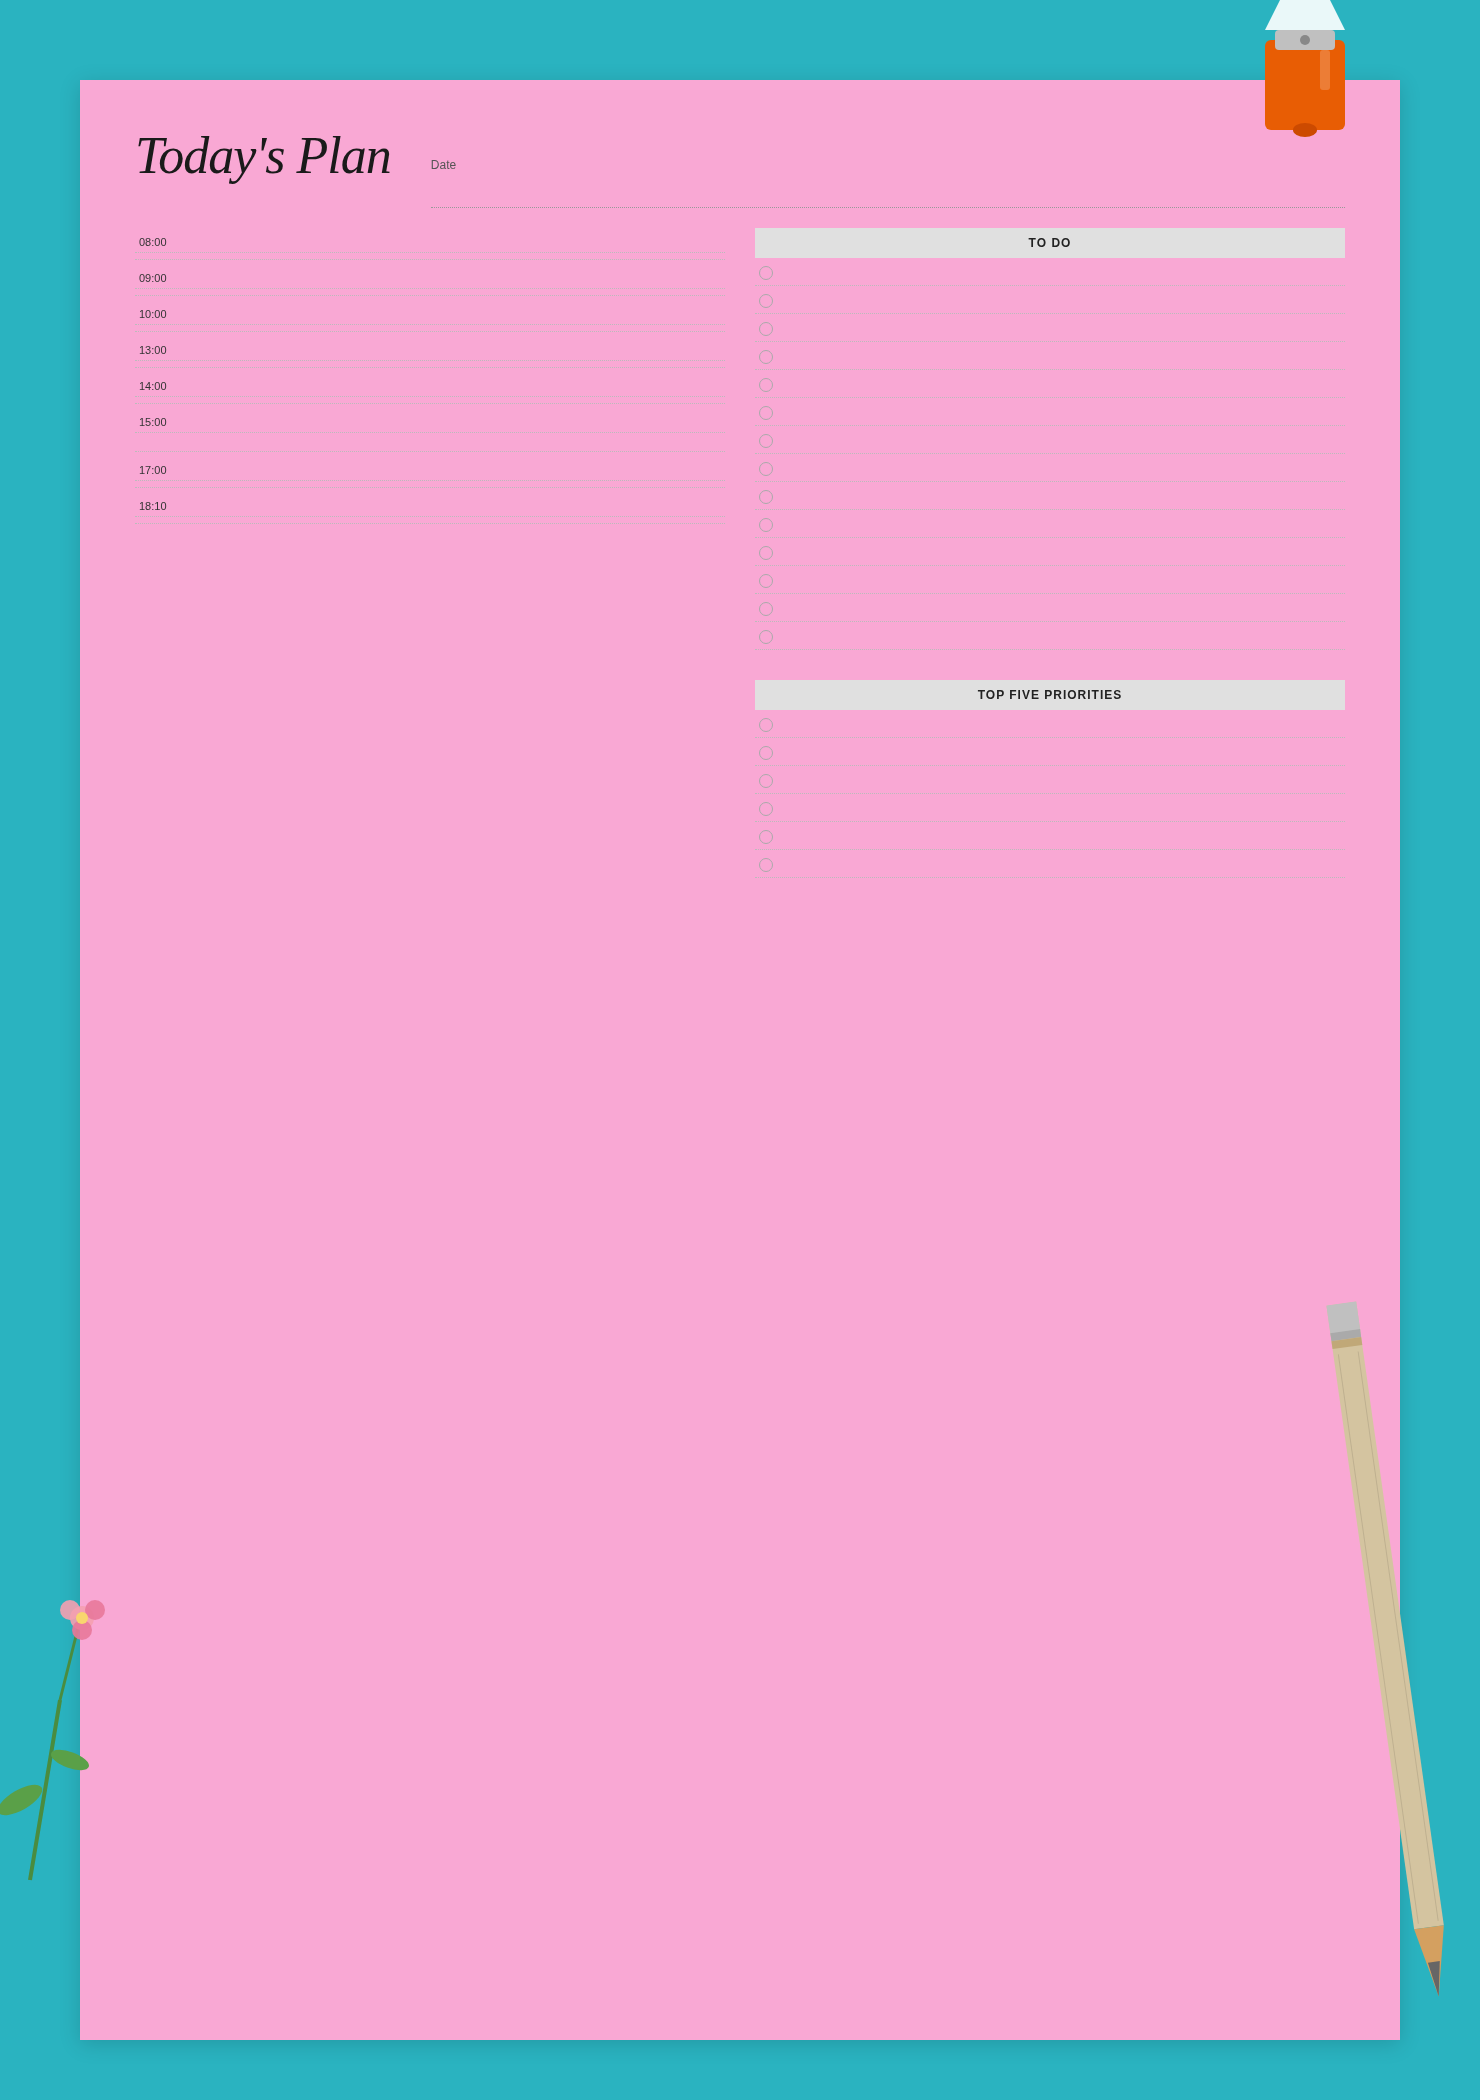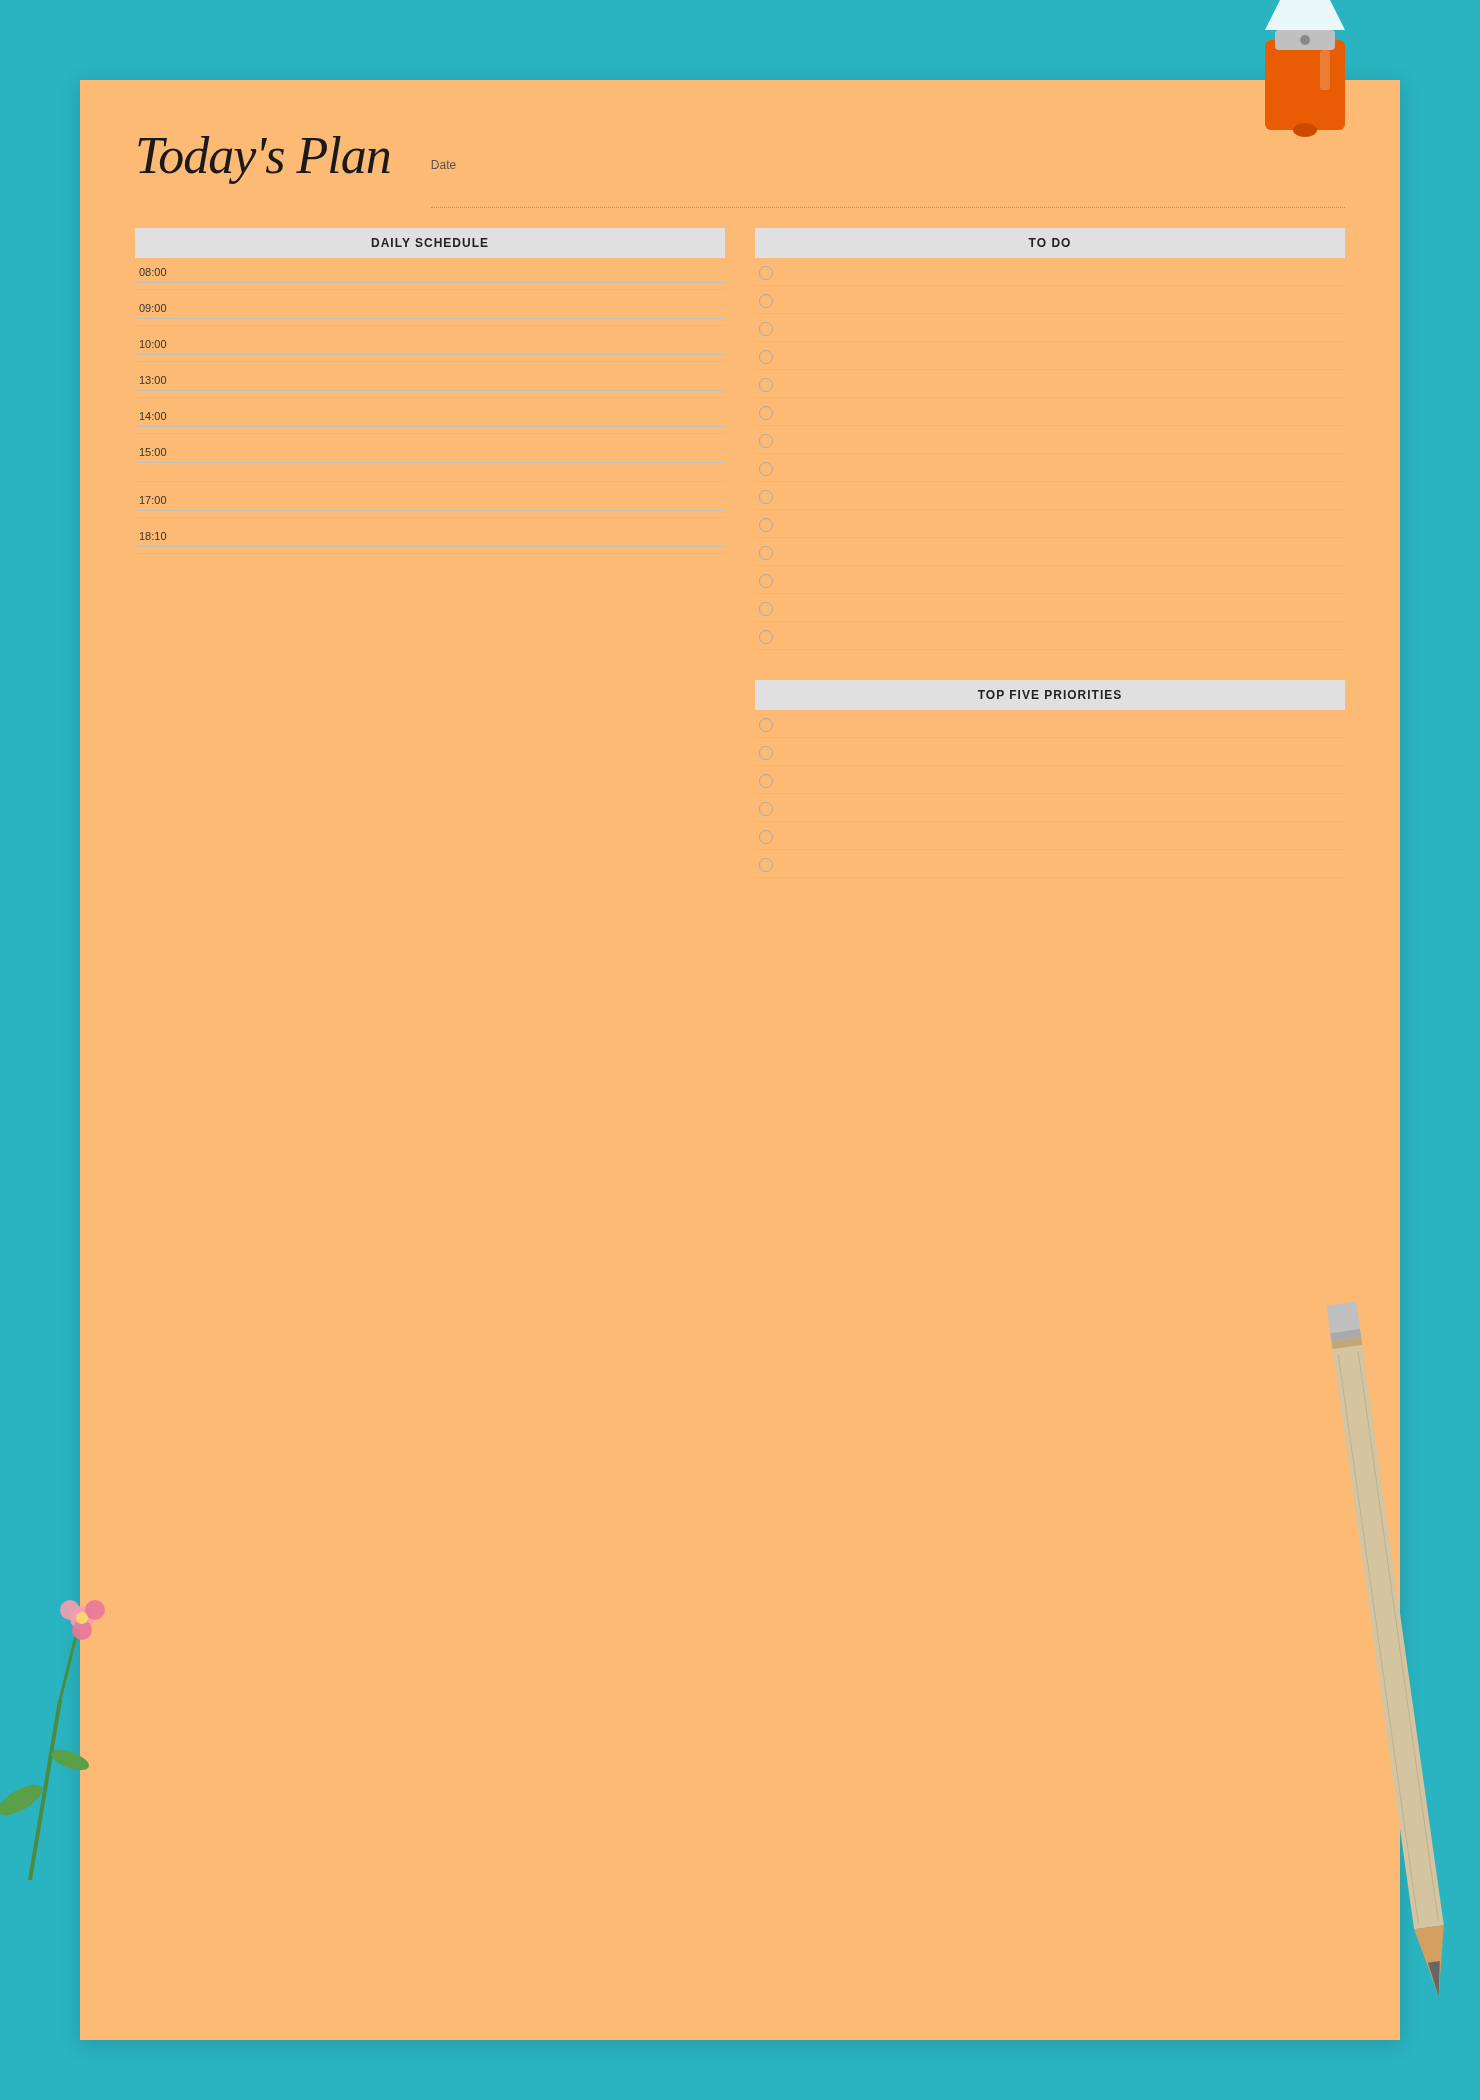--- a/index.html
+++ b/index.html
@@ -42,21 +42,21 @@
       z-index: 10;
     }
 
     
     .paper {
       position: absolute;
       top: 80px;
       left: 80px;
       right: 80px;
       bottom: 60px;
-      background: #fdba74;
+      background: #f9a8d4;
       box-shadow: 0 4px 20px rgba(0,0,0,0.15);
       padding: 50px 55px 50px 55px;
     }
 
     
     .header {
       display: flex;
       align-items: flex-start;
       margin-bottom: 20px;
       gap: 40px;
@@ -261,21 +261,20 @@
     <div class="title-script">Today's Plan</div>
     <div class="date-field">
       <span class="date-label">Date</span>
       <div class="date-line"></div>
     </div>
   </div>
 
   <div class="main-grid">
 
     <div>
-      <div class="section-header">DAILY SCHEDULE</div>
       <ul class="schedule-list">
 
         <li class="schedule-item">
           <span class="schedule-time">08:00</span>
           <div class="schedule-line"></div>
           <div class="schedule-line-2"></div>
         </li>
 
         <li class="schedule-item">
           <span class="schedule-time">09:00</span>

